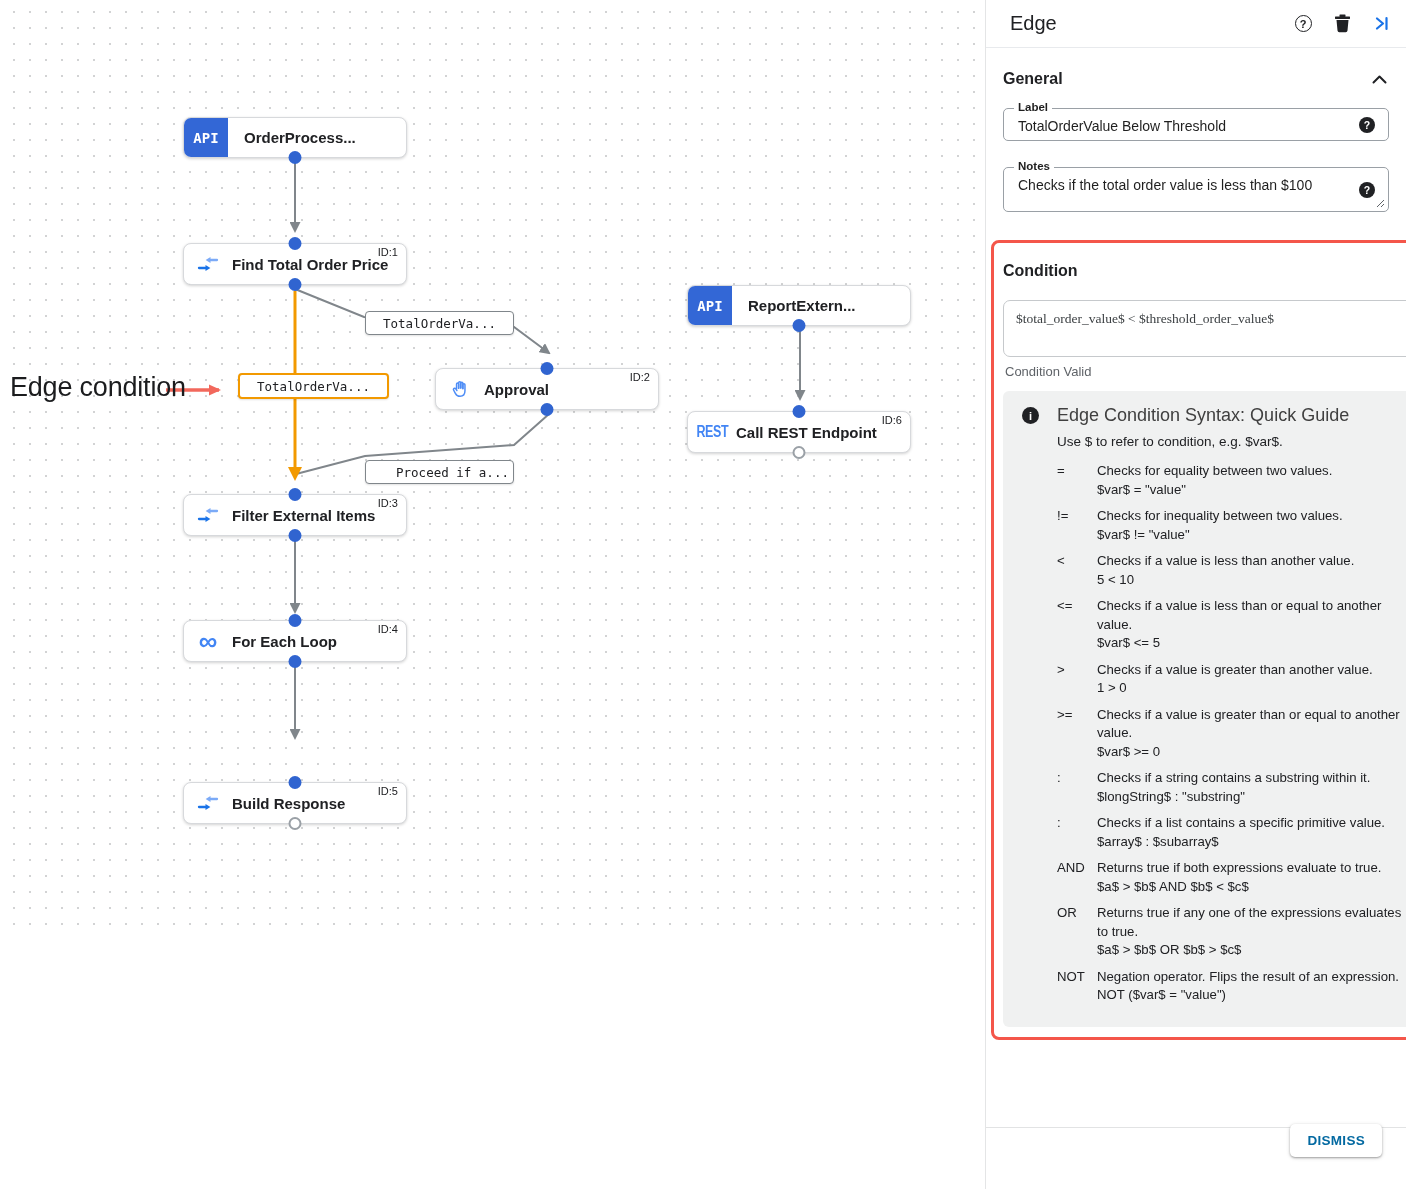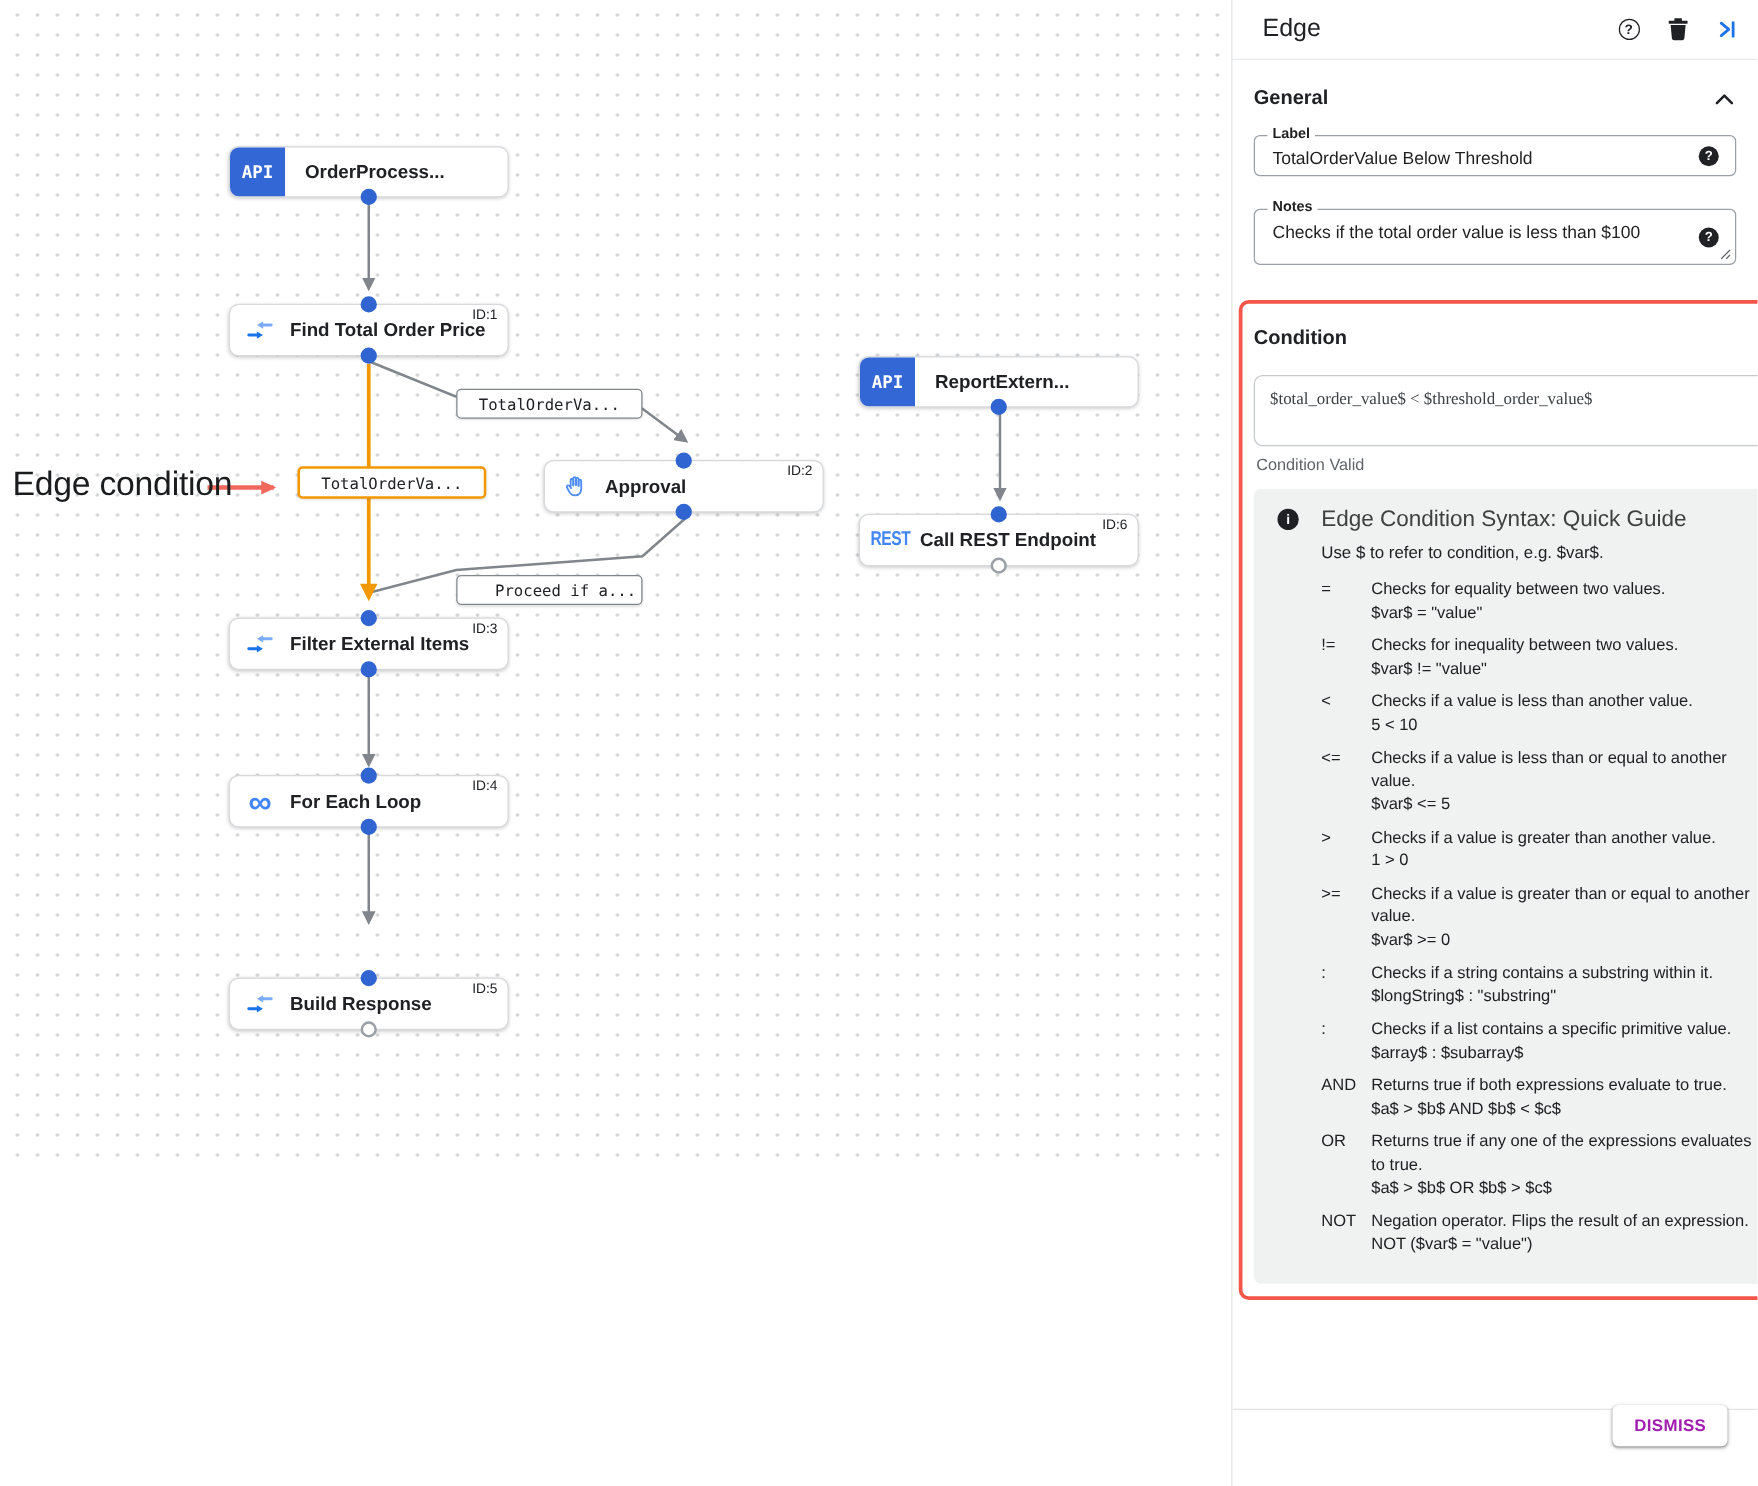--- a/index.html
+++ b/index.html
@@ -97,21 +97,21 @@
   .rules { margin-top:13px; }
   .rule { display:grid; grid-template-columns:40px 1fr; margin-bottom:8px;
     font-size:13.2px; line-height:18.5px; color:#202124; }
   .rule .rop { }
   .rule .rex { }
 
   .p-footer { position:absolute; left:0; right:0; top:1127px; height:62px;
     border-top:1px solid #e2e3e4; }
   .dismiss-btn { position:absolute; right:24px; top:-4px; background:#fff; border:none;
     border-radius:5px; padding:9px 17px; font-family:"Liberation Sans", sans-serif;
-    font-size:13.5px; font-weight:700; letter-spacing:.3px; color:#a21caf;
+    font-size:13.5px; font-weight:700; letter-spacing:.3px; color:#0369a1;
     box-shadow:0 1px 2px rgba(0,0,0,.3), 0 1px 4px rgba(0,0,0,.15); cursor:pointer; }
 </style>
 </head>
 <body>
 
 <div class="stage">
 
   <div class="canvas">
 
     <svg class="edges-svg" width="985" height="1189">

